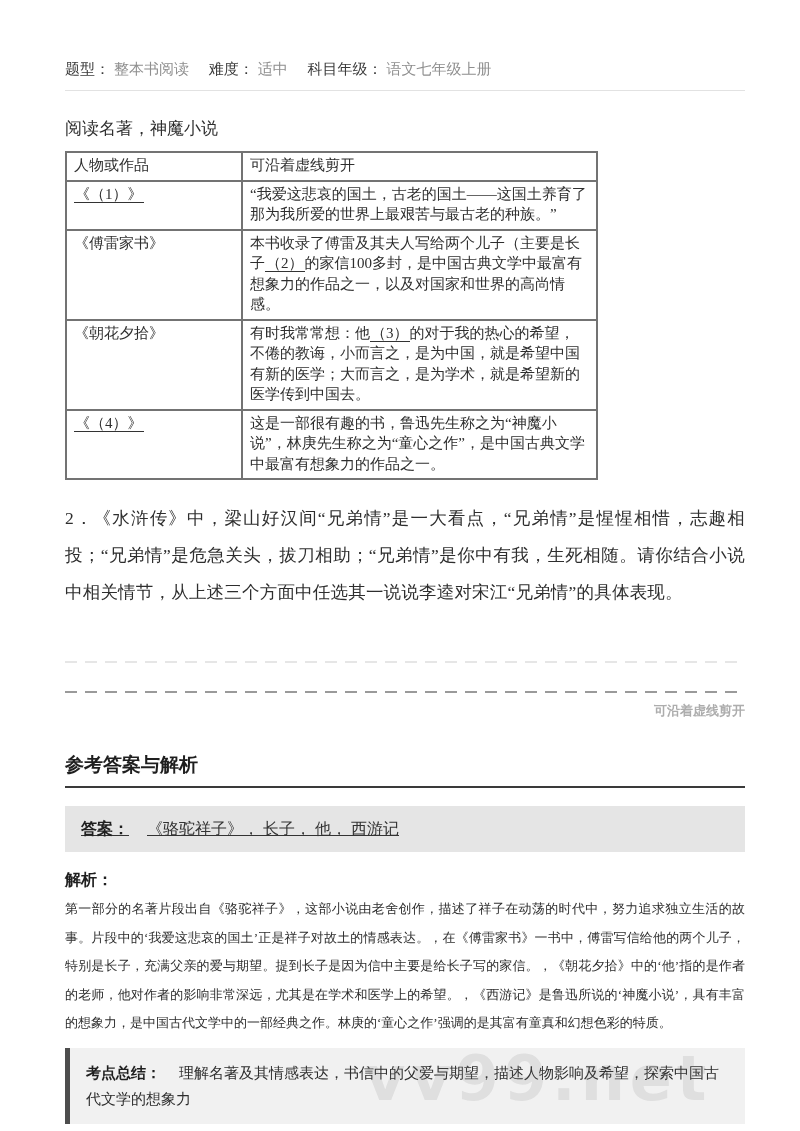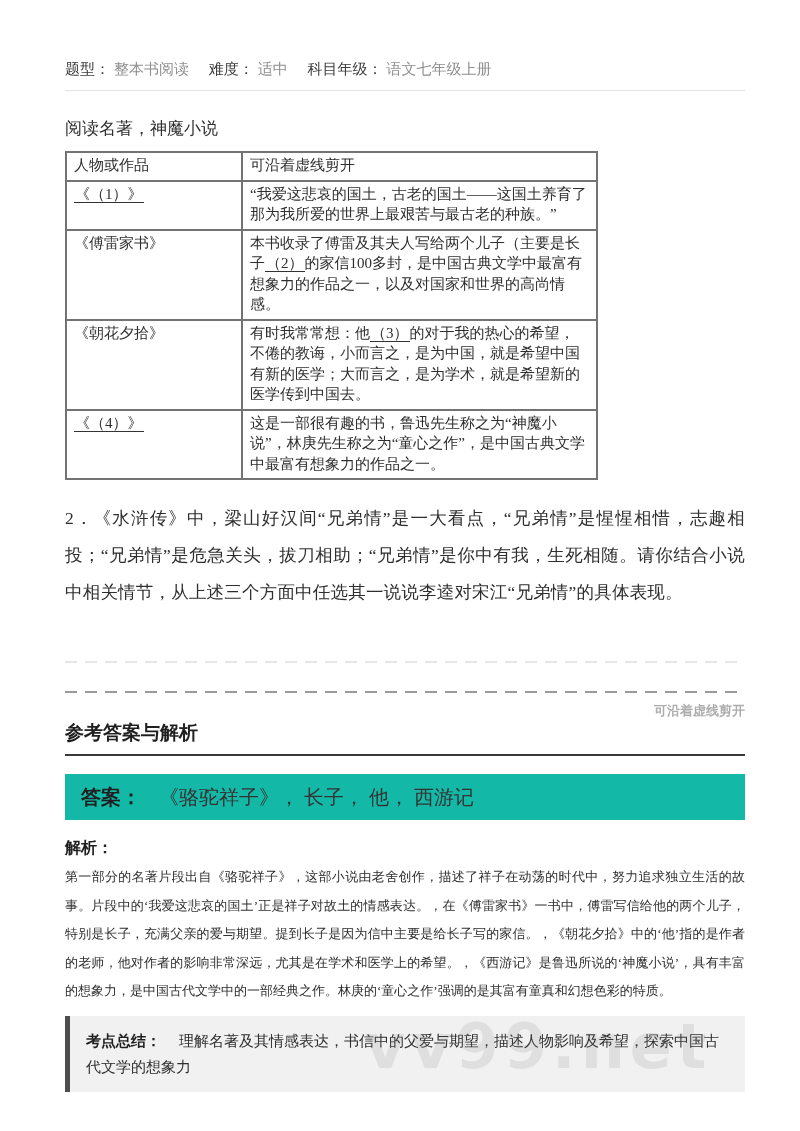--- a/index.html
+++ b/index.html
@@ -50,27 +50,27 @@
   }
   .dash-dark {
     margin-top: 28px;
     background: repeating-linear-gradient(90deg, #9a9a9a 0 12px, transparent 12px 20px);
   }
   .cut-note { text-align: right; color: #adadad; font-size: 13px; margin-top: 9px; font-weight: bold; }
 
   
   .answers-heading {
     font-family: "Liberation Sans", "DejaVu Sans", sans-serif;
-    font-weight: bold; font-size: 19px; color: #1f1f1f; 
+    font-weight: bold; font-size: 19px; color: #1f1f1f; margin-top: 32px;
   }
   .rule-dark { border: none; border-top: 2px solid #3a3a3a; margin-top: 8px; }
 
   .answer-box {
-    background: #14b8a6; margin-top: 18px; padding: 12px 16px;
-    font-size: 20px; line-height: 22px;
+    background: #e5e5e5; margin-top: 18px; padding: 12px 16px;
+    font-size: 16px; line-height: 22px; text-decoration: underline;
   }
   .bold-label {
     font-family: "Liberation Sans", "DejaVu Sans", sans-serif;
     font-weight: bold; color: #1f1f1f; margin-right: 18px;
   }
   .analysis-label {
     font-family: "Liberation Sans", "DejaVu Sans", sans-serif;
     font-weight: bold; font-size: 16px; color: #1f1f1f; margin-top: 18px;
   }
   .analysis-text {

